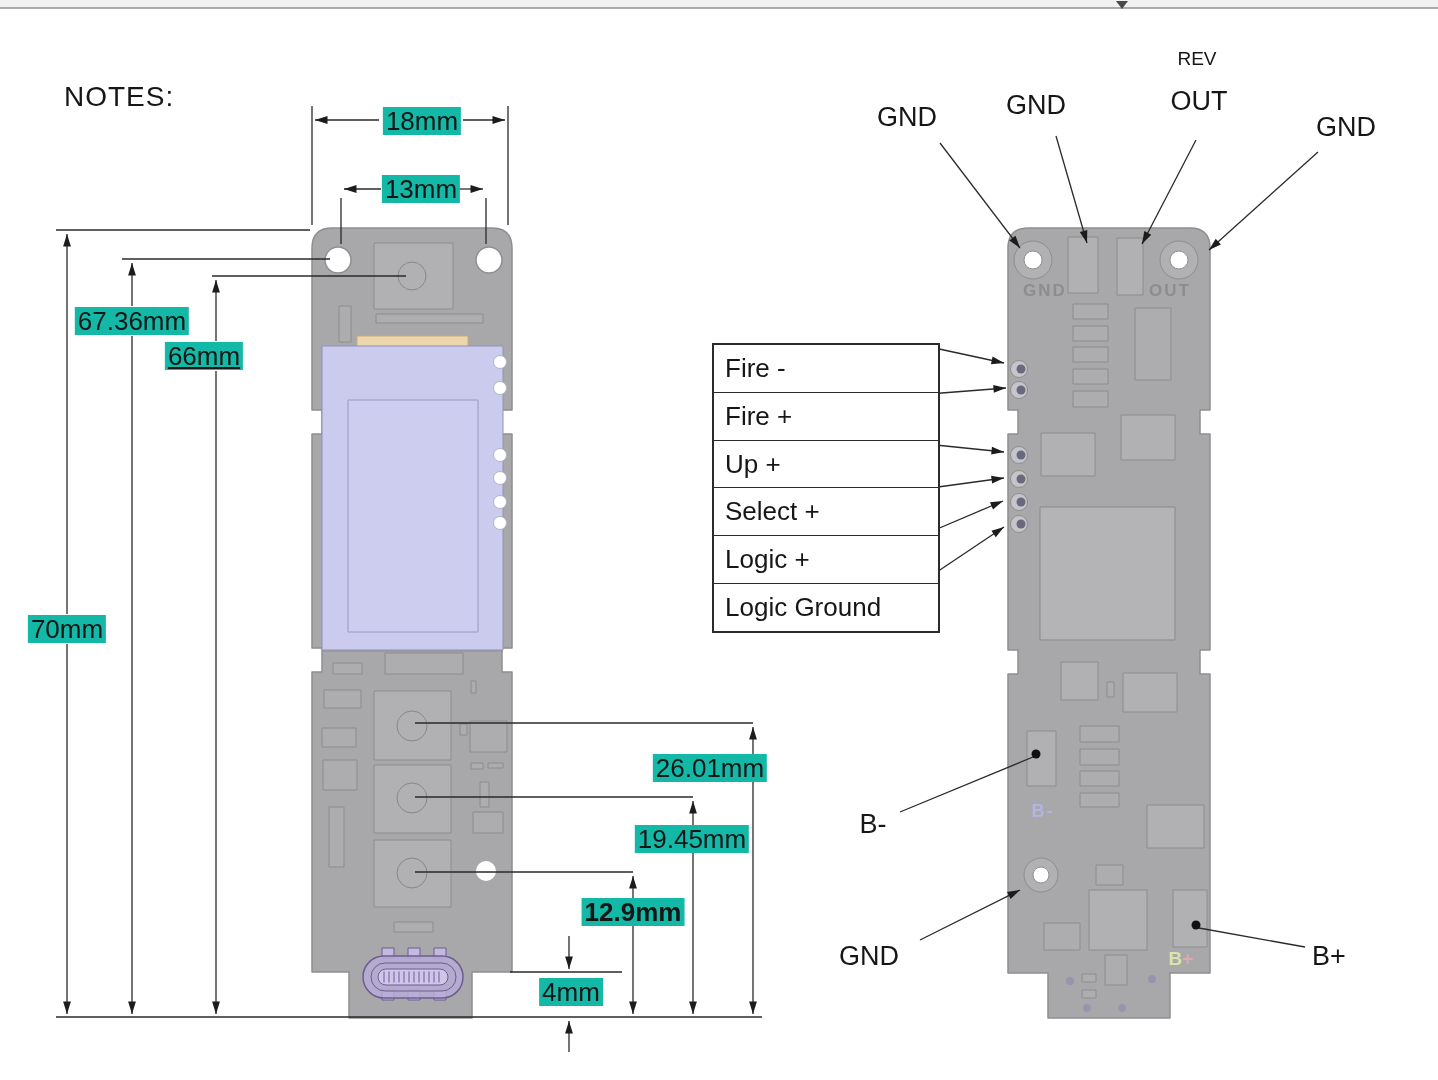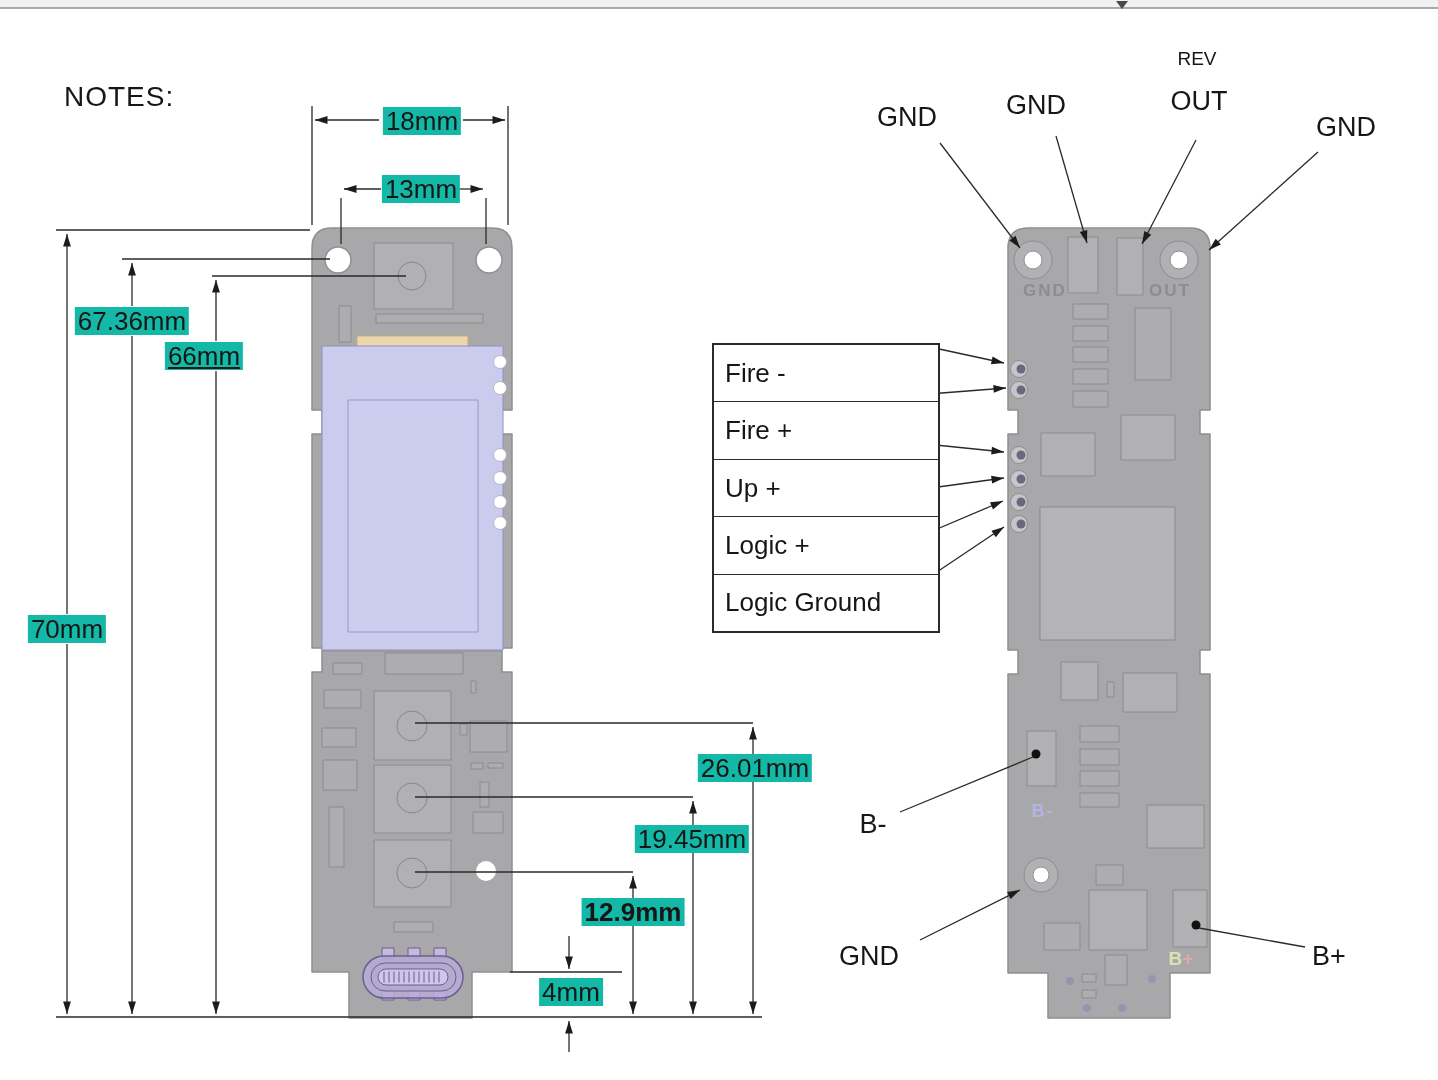--- a/index.html
+++ b/index.html
@@ -253,21 +253,21 @@
   </g>
 </svg>
 
 <div class="lbl notes" style="left:64px;top:73px;">NOTES:</div>
 
 <div class="lbl dim" style="left:422px;top:121px;">18mm</div>
 <div class="lbl dim" style="left:421px;top:189px;">13mm</div>
 <div class="lbl dim" style="left:132px;top:321px;">67.36mm</div>
 <div class="lbl dim" style="left:204px;top:356px;text-decoration:underline;">66mm</div>
 <div class="lbl dim" style="left:67px;top:629px;text-align:center;">70mm</div>
-<div class="lbl dim" style="left:755px;top:768px;">26.01mm</div>
+<div class="lbl dim" style="left:710px;top:768px;">26.01mm</div>
 <div class="lbl dim" style="left:692px;top:839px;text-align:center;">19.45mm</div>
 <div class="lbl dim" style="left:633px;top:912px;font-weight:bold;">12.9mm</div>
 <div class="lbl dim" style="left:571px;top:992px;">4mm</div>
 
 <div class="lbl calloutlbl" style="left:907px;top:117px;">GND</div>
 <div class="lbl calloutlbl" style="left:1036px;top:105px;">GND</div>
 <div class="lbl rev" style="left:1197px;top:58px;text-align:center;">REV</div>
 <div class="lbl calloutlbl" style="left:1199px;top:101px;">OUT</div>
 <div class="lbl calloutlbl" style="left:1346px;top:127px;">GND</div>
 
@@ -284,20 +284,23 @@
   <div class="pin-row">
         <span>Fire -</span>
       </div>
   <div class="pin-row">
         <span>Fire +</span>
       </div>
   <div class="pin-row">
         <span>Up +</span>
       </div>
   <div class="pin-row">
+        <span>Select +</span>
+      </div>
+  <div class="pin-row">
         <span>Logic +</span>
       </div>
   <div class="pin-row">
         <span>Logic Ground</span>
       </div>
 </div>
 
 </div>
 
 </body></html>

